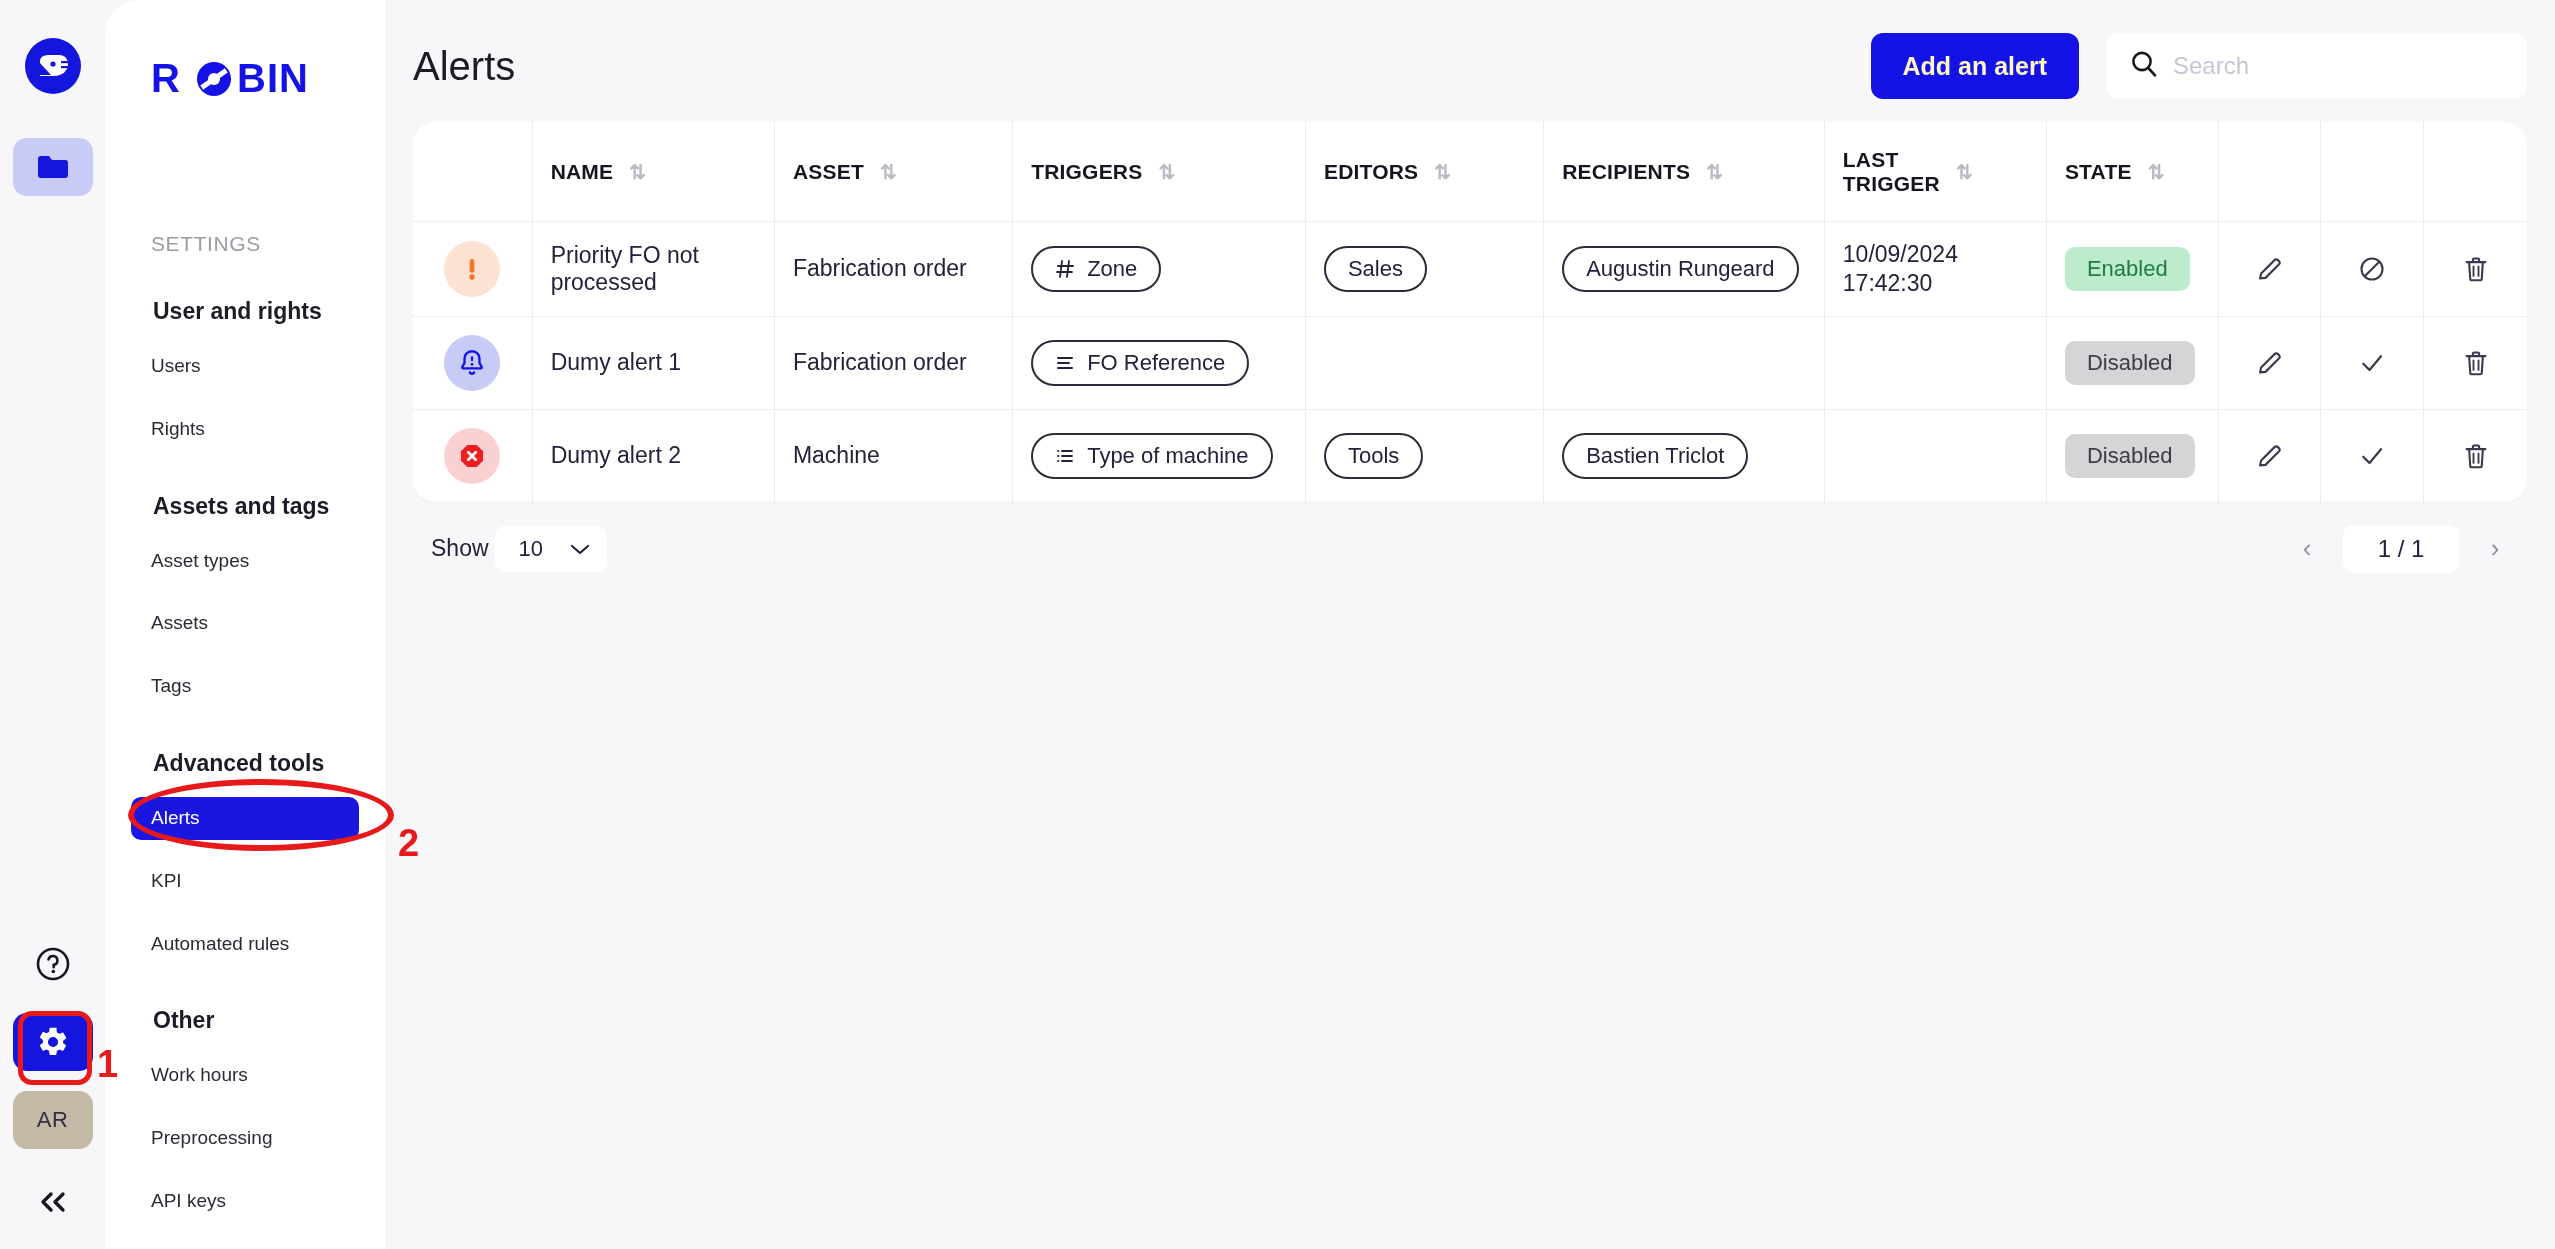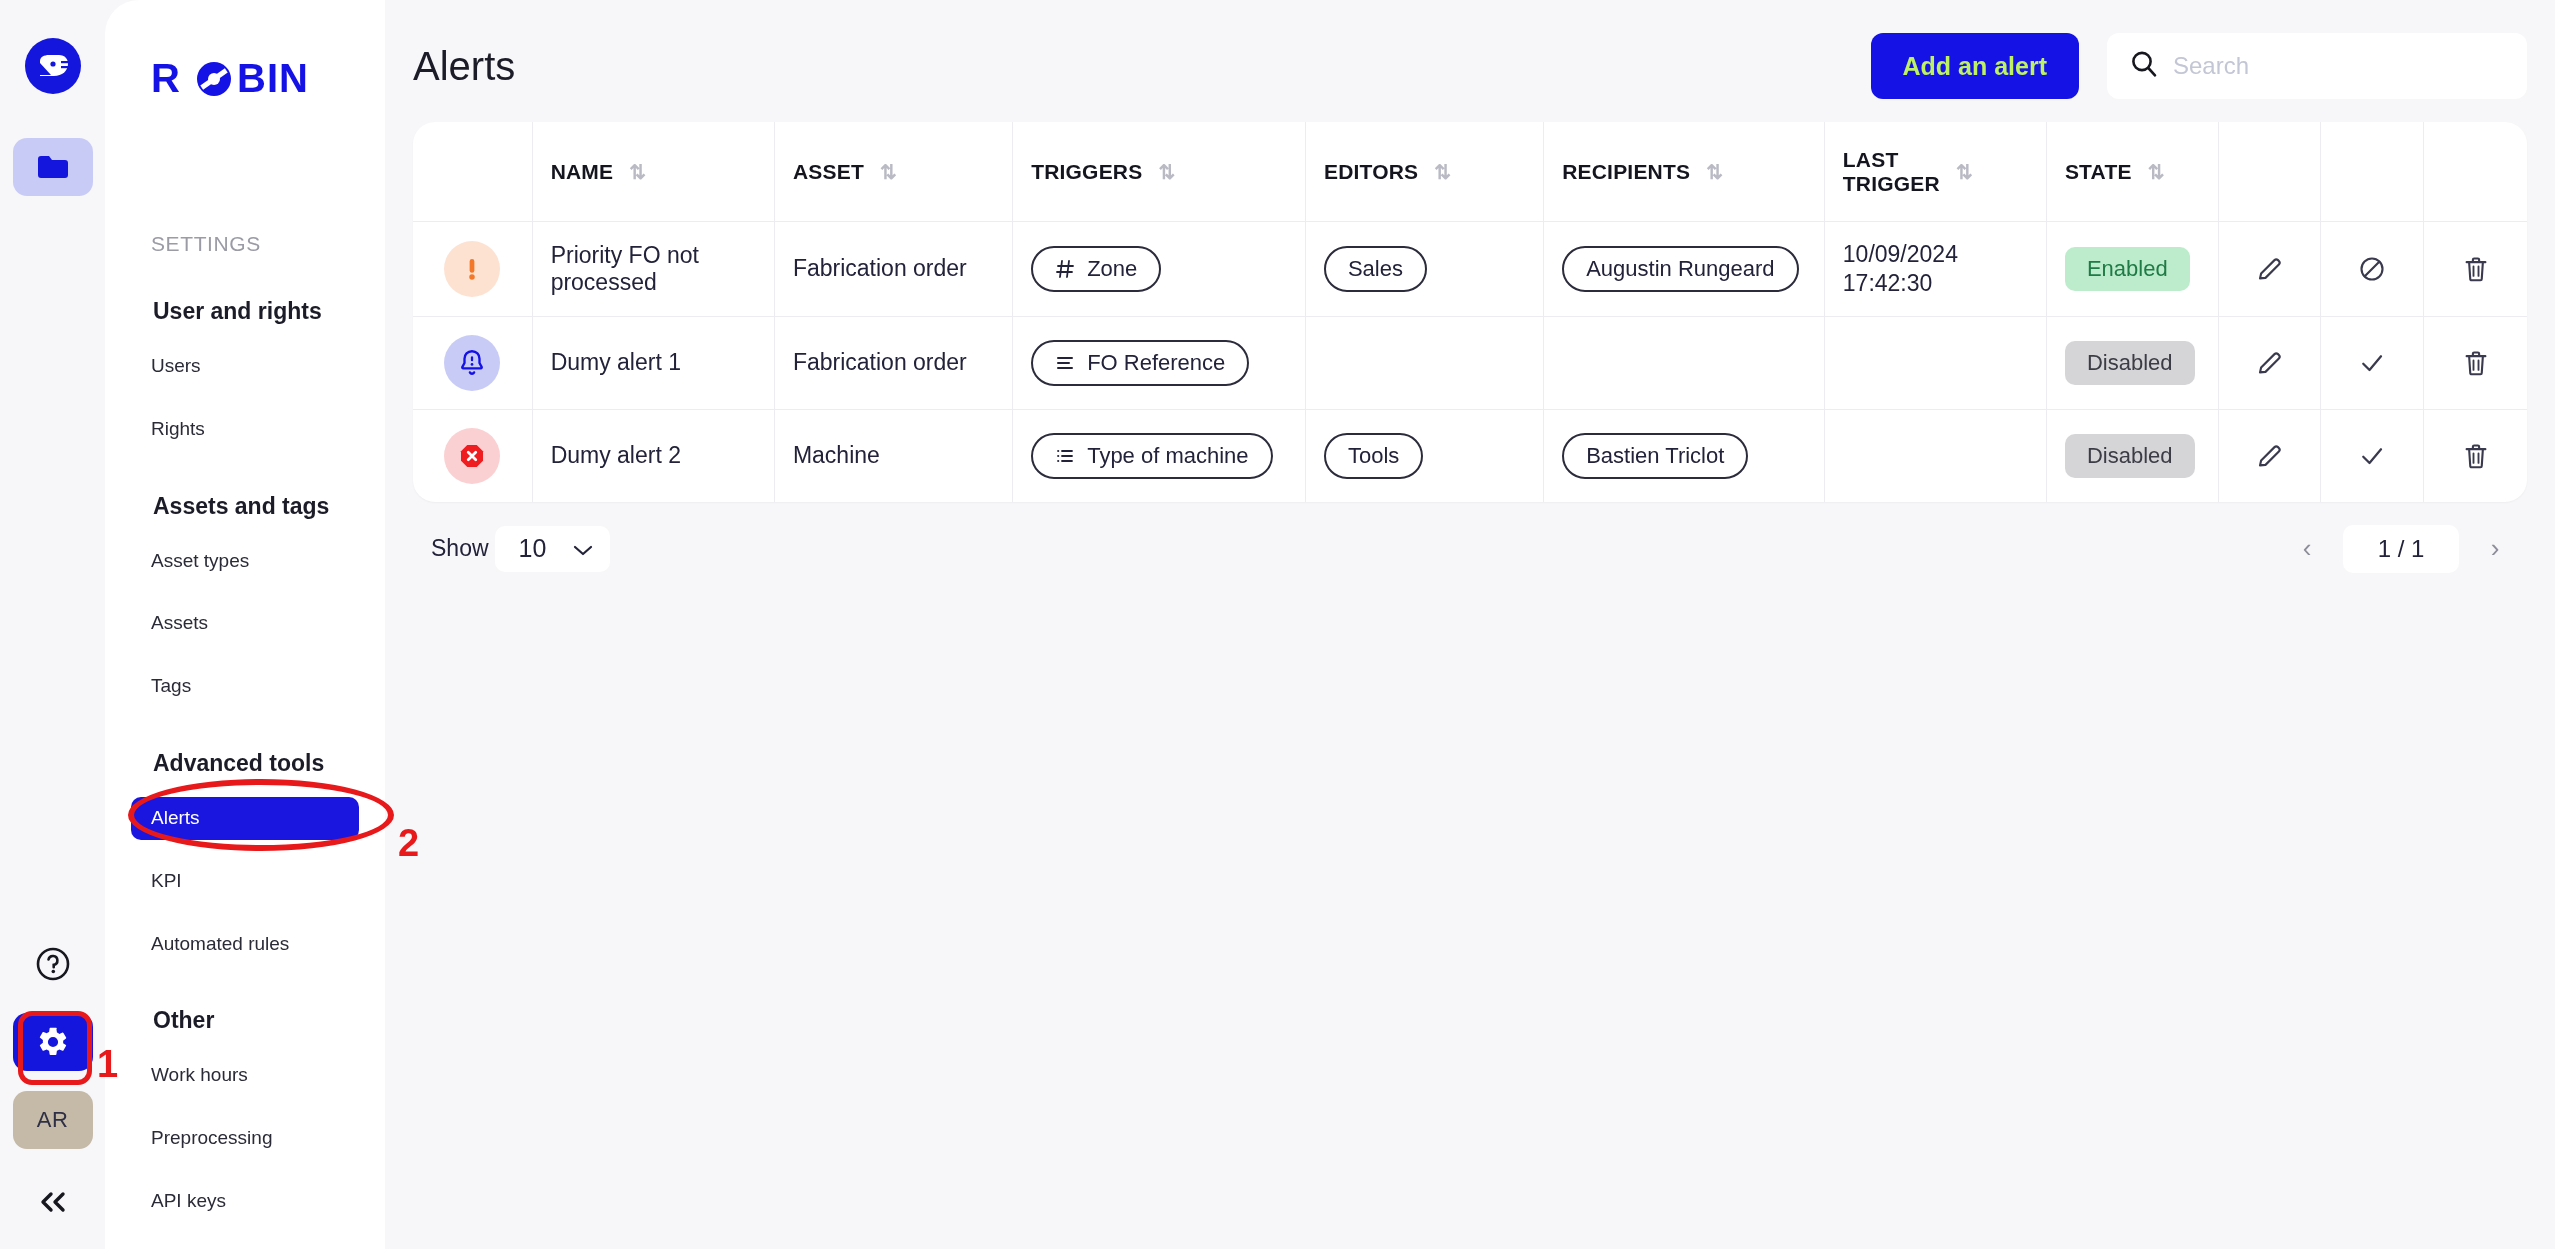--- a/index.html
+++ b/index.html
@@ -85,21 +85,21 @@
     background: #f7f7f9; padding: 26px 28px 0 28px;
     display: flex; flex-direction: column;
   }
   .topbar {
     display: flex; align-items: center; height: 80px;
     margin-bottom: 16px;
   }
   .page-title { font-size: 40px; color: #1c1c28; font-weight: 400; }
   .topbar-spacer { flex: 1 1 auto; }
   .btn-primary {
-    background: #1512e6; color: #bef264; border: none;
+    background: #1512e6; color: #fef9c3; border: none;
     font-size: 25px; font-weight: 700; border-radius: 12px;
     padding: 0 32px; height: 66px; cursor: pointer;
     font-family: "Liberation Sans", sans-serif;
   }
   .searchbox {
     margin-left: 28px; background: #fff; border-radius: 12px;
     height: 66px; width: 420px; display: flex; align-items: center;
     padding: 0 22px; gap: 14px;
   }
   .searchbox input {
@@ -176,21 +176,21 @@
 
   
   .tfooter {
     display: flex; align-items: center;
     padding: 16px 6px 0 18px; height: 78px;
   }
   .show-label { font-size: 23px; color: #22223a; margin-right: 6px; }
   .select-pill {
     background: #fff; border-radius: 10px; height: 46px;
     display: flex; align-items: center; gap: 26px;
-    padding: 0 16px 0 24px; font-size: 25px; color: #22223a; cursor: pointer;
+    padding: 0 16px 0 24px; font-size: 22px; color: #22223a; cursor: pointer;
   }
   .foot-spacer { flex: 1 1 auto; }
   .pager { display: flex; align-items: center; gap: 10px; }
   .pager-btn {
     width: 52px; height: 48px; border-radius: 10px;
     display: flex; align-items: center; justify-content: center;
     color: #8e8e9b; font-size: 26px; cursor: pointer;
   }
   .pager-cur {
     background: #fff; border-radius: 10px; height: 48px; min-width: 116px;

